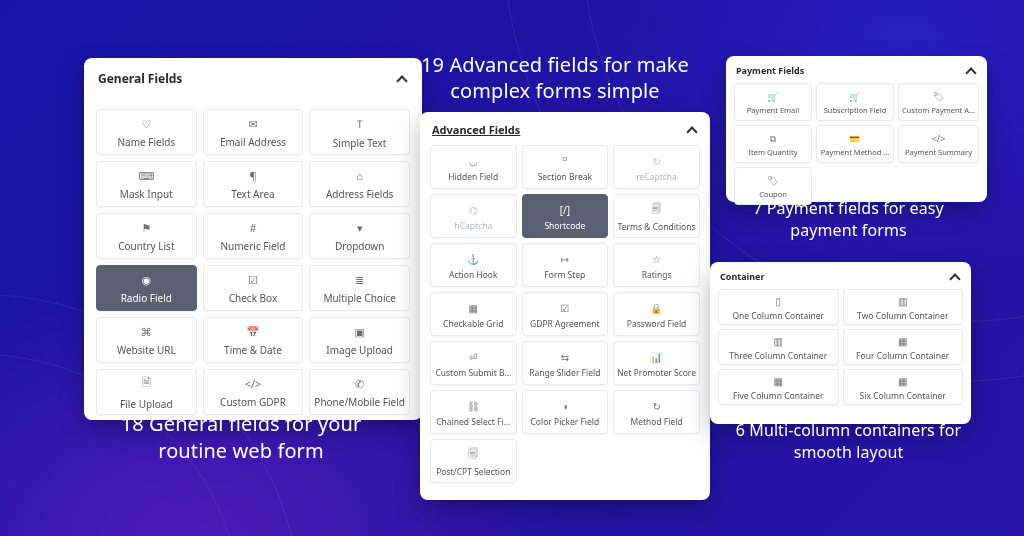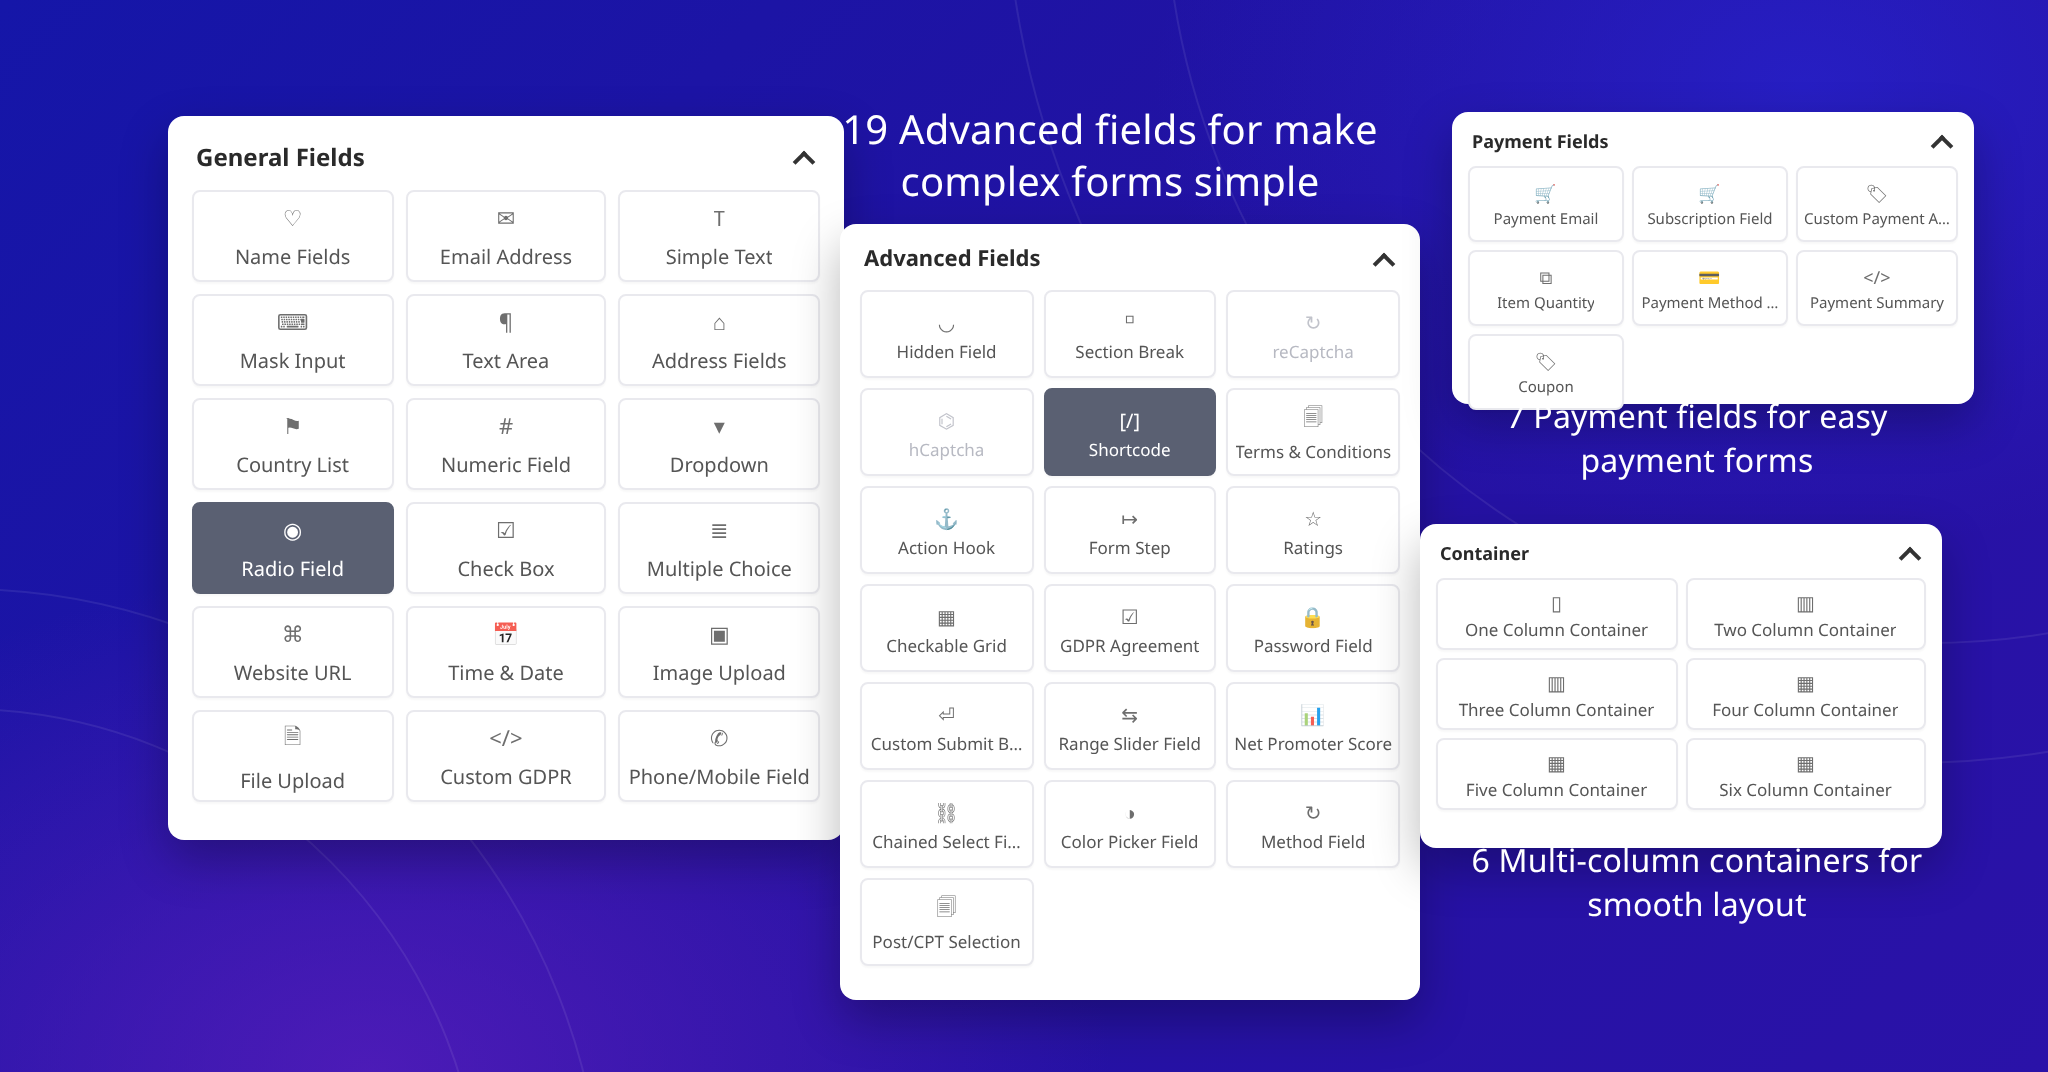--- a/index.html
+++ b/index.html
@@ -23,32 +23,32 @@
   .grid{display:grid;gap:6px;}
   .tile{background:#ffffff;border:1px solid #e9e9ee;border-radius:4px;display:flex;flex-direction:column;align-items:center;justify-content:center;color:#555;box-shadow:0 1px 1px rgba(0,0,0,0.03);}
   .tile.sel{background:#5a6072;color:#ffffff;border-color:#5a6072;}
   .tile.mut{color:#b7b9c2;}
   .tile .ic{opacity:.85;margin-bottom:4px;display:flex;align-items:center;justify-content:center;}
   .tile.sel .ic{opacity:1;}
   .tile .lb{white-space:nowrap;overflow:hidden;text-overflow:ellipsis;max-width:100%;text-align:center;}
 
   
   #p1{left:84px;top:58px;width:314px;height:340px;padding:12px 12px 10px;}
-  #p1 .panel-hd{font-size:12px;margin:0 2px 8px;}
+  #p1 .panel-hd{font-size:12px;margin:0 2px 22px;}
   #p1 .grid{grid-template-columns:repeat(3,1fr);grid-auto-rows:46px;}
   #p1 .tile{font-size:10px;padding:4px 4px 3px;}
   #p1 .ic{font-size:11px;}
 
   .caption{position:absolute;color:#ffffff;text-align:center;letter-spacing:0.1px;}
   #cap1{left:84px;top:410px;width:314px;font-size:20px;line-height:1.35;}
 
   
   #cap2{left:420px;top:52px;width:270px;font-size:20px;line-height:1.3;}
   #p2{left:420px;top:112px;width:270px;height:370px;padding:10px 10px 8px;}
-  #p2 .panel-hd{font-size:11px;margin:0 2px 8px;}
+  #p2 .panel-hd{font-size:11px;margin:0 2px 8px;text-decoration:underline;}
   #p2 .grid{grid-template-columns:repeat(3,1fr);grid-auto-rows:44px;gap:5px;}
   #p2 .tile{font-size:8.5px;padding:3px 3px 2px;}
   #p2 .ic{font-size:10px;margin-bottom:3px;}
 
   
   #p3{left:726px;top:56px;width:245px;height:132px;padding:8px 8px 6px;}
   #p3 .panel-hd{font-size:9px;margin:0 2px 6px;}
   #p3 .grid{grid-template-columns:repeat(3,1fr);grid-auto-rows:38px;gap:4px;}
   #p3 .tile{font-size:7.5px;padding:3px;}
   #p3 .ic{font-size:9px;margin-bottom:2px;}
@@ -147,20 +147,21 @@
         <div class="tile">
           <span class="ic">&lt;/&gt;</span>
           <span class="lb">Custom GDPR</span>
         </div>
         <div class="tile">
           <span class="ic">✆</span>
           <span class="lb">Phone/Mobile Field</span>
         </div>
       </div>
   </div>
+  <div id="cap1" class="caption">18 General fields for your routine web form</div>
 
   <div id="cap2" class="caption">19 Advanced fields for make complex forms simple</div>
   <div id="p2" class="panel">
     <div class="panel-hd">
       <span>Advanced Fields</span>
       <span class="chev"></span>
     </div>
     <div class="grid">
         <div class="tile">
           <span class="ic">◡</span>

